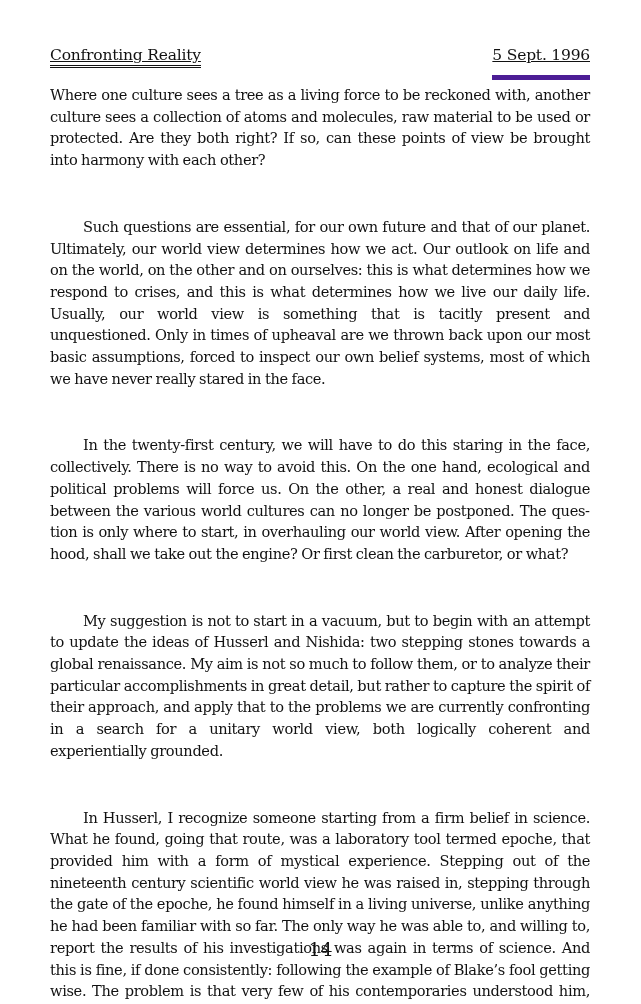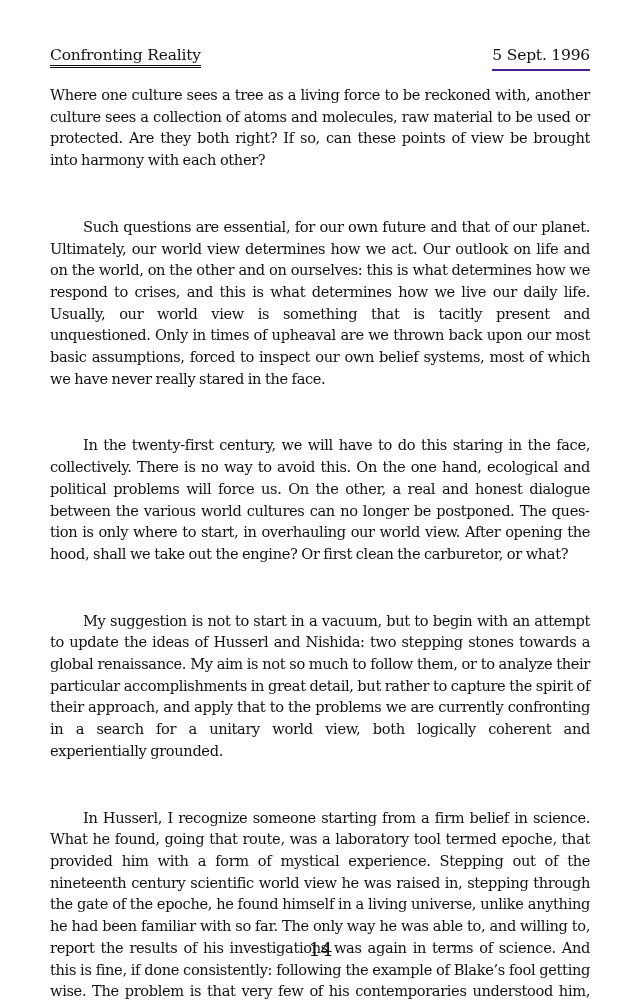--- a/index.html
+++ b/index.html
@@ -21,30 +21,31 @@
     top: 46px;
     width: 540px;
   }
   .header {
     display: flex;
     justify-content: space-between;
     align-items: flex-start;
     height: 24px;
     font-size: 15.5px;
     letter-spacing: -0.2px;
+    text-decoration: underline;
   }
   .header-title {
     border-bottom: 3px double #111;
     line-height: 18px;
     padding-bottom: 1px;
   }
   .header-date {
-    border-bottom: 2px solid #4c1d95;
+    border-bottom: 5px solid #4c1d95;
     line-height: 18px;
-    padding-bottom: 5px;
+    padding-bottom: 11px;
   }
   .body-text {
     margin-top: 14px;
   }
   .para {
     font-size: 14.6px;
     line-height: 21.7px;
     text-align: justify;
     margin: 0 0 8px 0;
     letter-spacing: -0.35px;

